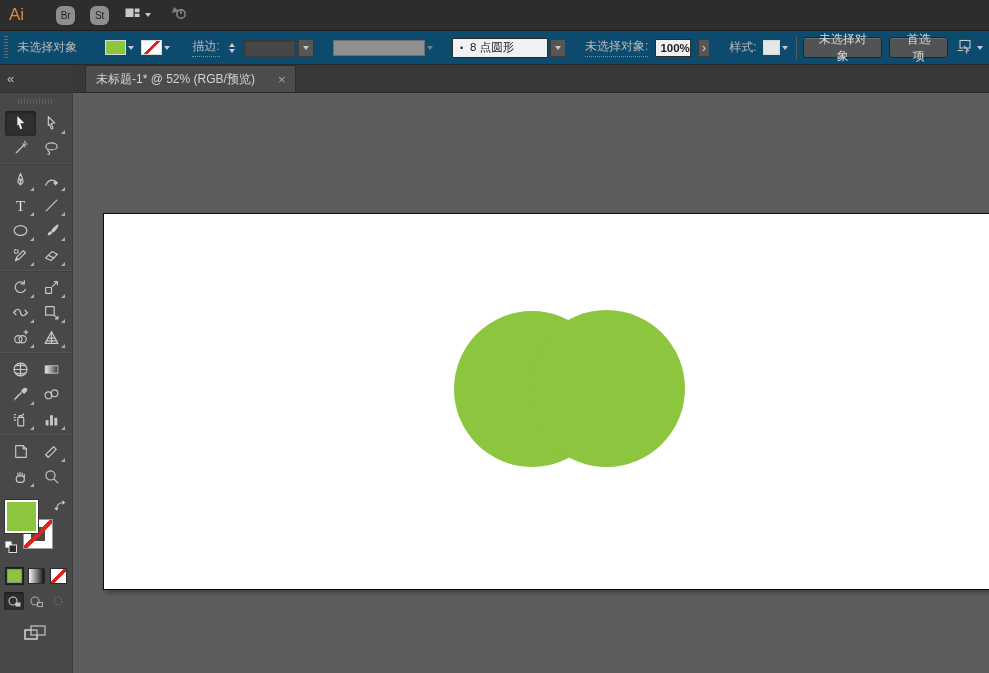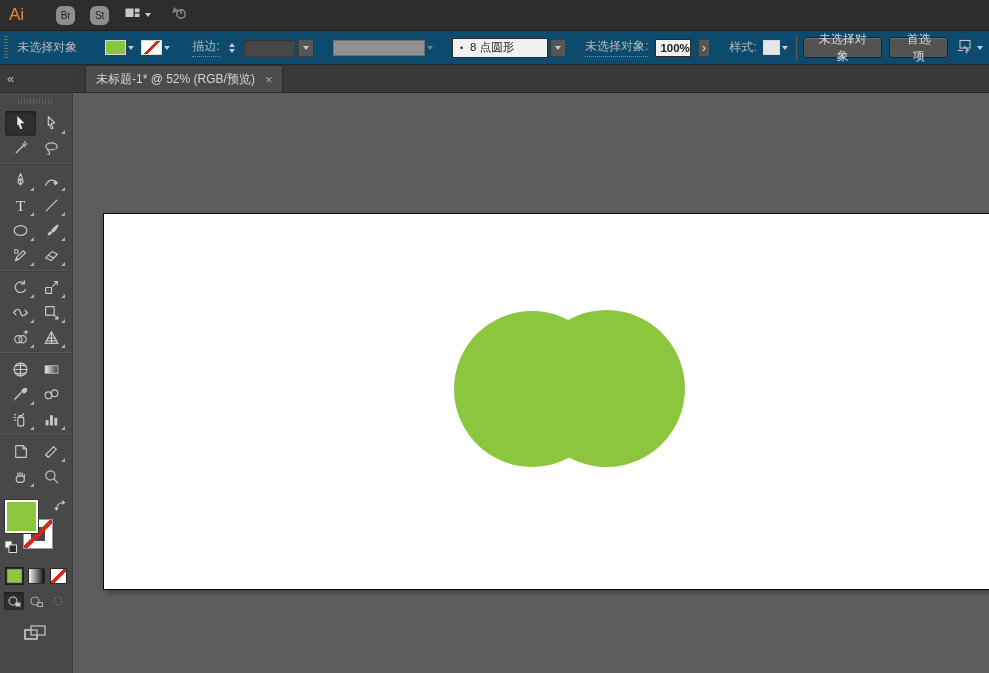--- a/index.html
+++ b/index.html
@@ -88,21 +88,21 @@
     background:linear-gradient(135deg, transparent 42%, #d82620 42%, #d82620 60%, transparent 60%); }
   .modes { display:flex; justify-content:center; gap:2px; margin-top:8px; }
   .mode { width:20px; height:18px; border-radius:2px; display:flex; align-items:center; justify-content:center; }
   .mode.active { background:#2f2f2f; box-shadow:inset 0 1px 3px rgba(0,0,0,.5); }
   .screen-mode { display:flex; justify-content:center; margin-top:12px; }
 
   
   .doc-col { flex:1; display:flex; flex-direction:column; min-width:0; }
   .tab-bar { height:28px; background:#383838; border-bottom:1px solid #2c2c2c; display:flex; align-items:flex-end; padding-left:12px; flex:0 0 auto; }
   .doc-tab { height:27px; background:#4c4c4c; border:1px solid #2c2c2c; border-bottom:none;
-    display:flex; align-items:center; gap:10px; padding:0 10px; color:#d4d4d4; font-size:12px; }
+    display:flex; align-items:center; gap:23px; padding:0 10px; color:#d4d4d4; font-size:12px; }
   .tab-close { color:#a6a6a6; font-size:13px; line-height:1; cursor:default; }
 
   .pasteboard { flex:1; position:relative; background:#5d5d5d; overflow:hidden; }
   .artboard { position:absolute; background:#fff; border:1px solid #0c0c0c;
     box-shadow:2px 3px 5px rgba(0,0,0,.3); }
   .shape-circle { position:absolute; border-radius:50%; }
 </style>
 </head>
 <body>
 

